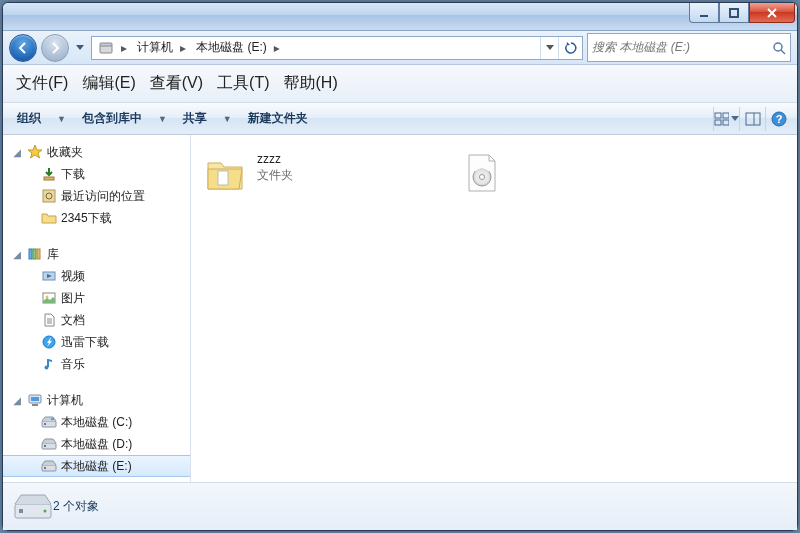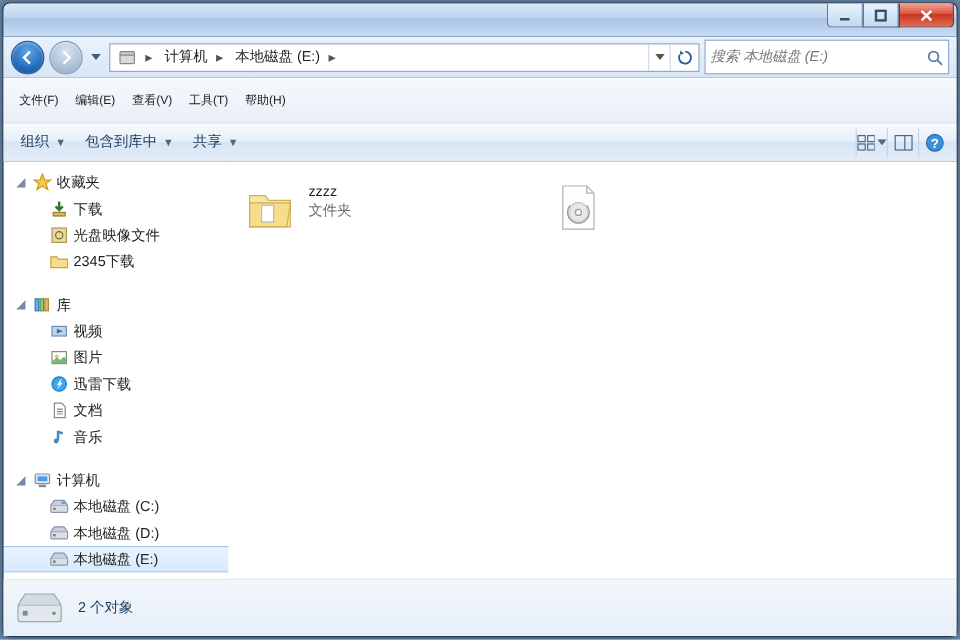--- a/index.html
+++ b/index.html
@@ -19,43 +19,43 @@
   .navbtn svg { width:14px; height:14px; }
   .navdrop { width:14px; height:28px; display:flex; align-items:center; justify-content:center; }
   .addr { flex: 1; height: 24px; background: #fff; border: 1px solid #8fa9c7; display: flex; align-items: center; font-size: 12px; color:#222; }
   .addr .seg { padding: 0 3px 0 6px; height:100%; display:flex; align-items:center; }
   .addr .chev { padding: 0 4px; color:#555; height:100%; display:flex; align-items:center; }
   .addr .tail { flex:1; }
   .addr .dd { width:18px; border-left:1px solid #cfdcec; display:flex; align-items:center; justify-content:center; height:100%; }
   .addr .refresh { width:24px; border-left:1px solid #cfdcec; display:flex; align-items:center; justify-content:center; height:100%; }
   .search { width: 204px; height: 29px; background:#fff; border:1px solid #8fa9c7; display:flex; align-items:center; padding: 0 4px; color:#777; }
   .search .stext { flex:1; font-style: italic; }
-  .menubar { height: 38px; background: linear-gradient(#f6f9fd,#e8eff8); border-bottom: 1px solid #d2ddea; display:flex; align-items:center; padding: 0 6px; font-size:10px; color:#222; }
+  .menubar { height: 38px; background: linear-gradient(#f6f9fd,#e8eff8); border-bottom: 1px solid #d2ddea; display:flex; align-items:center; padding: 0 6px; font-size:16px; color:#222; }
   .menubar .mi { padding: 2px 7px; }
   .toolbar { height: 32px; background: linear-gradient(#f9fbfe,#e5eef8 48%,#d6e4f3 49%,#e4eef9); border-bottom:1px solid #bccbdd; display:flex; align-items:center; padding: 0 6px; font-size:12px; }
-  .tb { padding: 4px 8px; display:flex; align-items:center; gap:5px; color:#1a3a5d; }
+  .tb { padding: 4px 8px; display:flex; align-items:center; gap:16px; color:#1a3a5d;font-weight:bold; }
   .tb .car { font-size:9px; color:#4a6; }
   .tb .car.dk { color:#567; }
   .toolbar .tspacer { flex:1; }
   .tico { width:26px; height:24px; display:flex; align-items:center; justify-content:center; border-left:1px solid #c6d5e6; }
   .body { flex:1; display:flex; min-height:0; }
   .side { width: 188px; background:#fff; border-right:1px solid #d9e2ee; overflow:auto; padding-top:6px; }
   .grp { margin-bottom: 14px; }
   .node { display:flex; align-items:center; height:22px; padding-left:8px; gap:4px; color:#222; }
   .node.child { padding-left:38px; }
   .node.sel { background: linear-gradient(#eaf4ff,#d6e9fc); border:1px solid #a3c8ec; border-left:none; border-right:none; }
   .tw { width:12px; text-align:center; color:#7a8aa0; font-size:10px; }
   .ic { width:16px; height:16px; display:flex; align-items:center; justify-content:center; }
   .content { flex:1; background:#fff; position:relative; overflow:auto; }
   .items { display:flex; flex-wrap:wrap; padding:10px 4px; gap:6px; }
   .item { width:250px; display:flex; align-items:flex-start; padding:6px 8px; gap:10px; }
   .item .big { width:44px; height:44px; display:flex; align-items:center; justify-content:center; }
   .item .meta { display:flex; flex-direction:column; line-height:1.35; color:#222; }
   .item .meta .sub { color:#6d6d6d;text-align:right; }
-  .status { height:48px; border-top:1px solid #d2ddea; background: linear-gradient(#f3f7fc,#e6eef8); display:flex; align-items:center; padding:0 10px; gap:12px; color:#1a3a5d; }
+  .status { height:48px; border-top:1px solid #d2ddea; background: linear-gradient(#f3f7fc,#e6eef8); display:flex; align-items:center; padding:0 10px; gap:0; color:#1a3a5d; }
   .status .sic { width:40px; height:32px; display:flex; align-items:center; justify-content:center; }
   
   .star svg, .folder svg, .drive svg { display:block; }
 </style>
 </head>
 <body>
 
 <div class="window">
 
   <div class="titlebar">
@@ -144,20 +144,23 @@
         <span class="car dk">▼</span>
       </div>
     <div class="tb">
         <span>包含到库中</span>
         <span class="car dk">▼</span>
       </div>
     <div class="tb">
         <span>共享</span>
         <span class="car dk">▼</span>
       </div>
+    <div class="tb">
+        <span>新建文件夹</span>
+      </div>
     <div class="tspacer"></div>
     <div class="tico">
         <svg width="16" height="14">
           <rect x="1" y="1" width="6" height="5" fill="none" stroke="#4a6a90"></rect>
           <rect x="9" y="1" width="6" height="5" fill="none" stroke="#4a6a90"></rect>
           <rect x="1" y="8" width="6" height="5" fill="none" stroke="#4a6a90"></rect>
           <rect x="9" y="8" width="6" height="5" fill="none" stroke="#4a6a90"></rect>
         </svg>
         <svg width="8" height="6" style="margin-left:2px">
           <path d="M0 0 L8 0 L4 5 Z" fill="#4a6a90"></path>
@@ -198,21 +201,21 @@
             </span>
             <span>下载</span>
           </div>
         <div class="node child">
             <span class="ic">
               <svg width="16" height="16">
                 <rect x="2" y="2" width="12" height="12" fill="#e8d8a6" stroke="#b09850"></rect>
                 <circle cx="8" cy="8" r="3" fill="none" stroke="#7a6a30"></circle>
               </svg>
             </span>
-            <span>光盘映像文件</span>
+            <span>最近访问的位置</span>
           </div>
         <div class="node child">
             <span class="ic folder">
               <svg width="16" height="16">
                 <path d="M1 4 L6 4 L7 6 L15 6 L15 13 L1 13 Z" fill="#f6dd8a" stroke="#c7a44a"></path>
               </svg>
             </span>
             <span>2345下载</span>
           </div>
       </div>
@@ -239,40 +242,40 @@
           </div>
         <div class="node child">
             <span class="ic">
               <svg width="16" height="16">
                 <rect x="2" y="3" width="12" height="10" fill="#fff" stroke="#888"></rect>
                 <circle cx="6" cy="7" r="1.5" fill="#f0c040"></circle>
                 <path d="M2 11 L6 8 L9 10 L12 7 L14 9 L14 13 L2 13 Z" fill="#7ab87a"></path>
               </svg>
             </span>
             <span>图片</span>
-          </div>
-        <div class="node child">
-            <span class="ic">
-              <svg width="16" height="16">
-                <circle cx="8" cy="8" r="6" fill="#3da5f0" stroke="#1a7ac8"></circle>
-                <path d="M10 3 L6 9 L8 9 L6 13 L11 7 L9 7 Z" fill="#fff"></path>
-              </svg>
-            </span>
-            <span>迅雷下载</span>
           </div>
         <div class="node child">
             <span class="ic">
               <svg width="16" height="16">
                 <path d="M4 2 L10 2 L13 5 L13 14 L4 14 Z" fill="#fff" stroke="#888"></path>
                 <line x1="6" y1="7" x2="11" y2="7" stroke="#888"></line>
                 <line x1="6" y1="9" x2="11" y2="9" stroke="#888"></line>
                 <line x1="6" y1="11" x2="11" y2="11" stroke="#888"></line>
               </svg>
             </span>
             <span>文档</span>
+          </div>
+        <div class="node child">
+            <span class="ic">
+              <svg width="16" height="16">
+                <circle cx="8" cy="8" r="6" fill="#3da5f0" stroke="#1a7ac8"></circle>
+                <path d="M10 3 L6 9 L8 9 L6 13 L11 7 L9 7 Z" fill="#fff"></path>
+              </svg>
+            </span>
+            <span>迅雷下载</span>
           </div>
         <div class="node child">
             <span class="ic">
               <svg width="16" height="16">
                 <path d="M7 3 L7 11" stroke="#3a8acb" stroke-width="2"></path>
                 <circle cx="5.5" cy="11.5" r="2" fill="#3a8acb"></circle>
                 <path d="M7 3 L11 4 L11 6 L7 5" fill="#3a8acb"></path>
               </svg>
             </span>
             <span>音乐</span>

